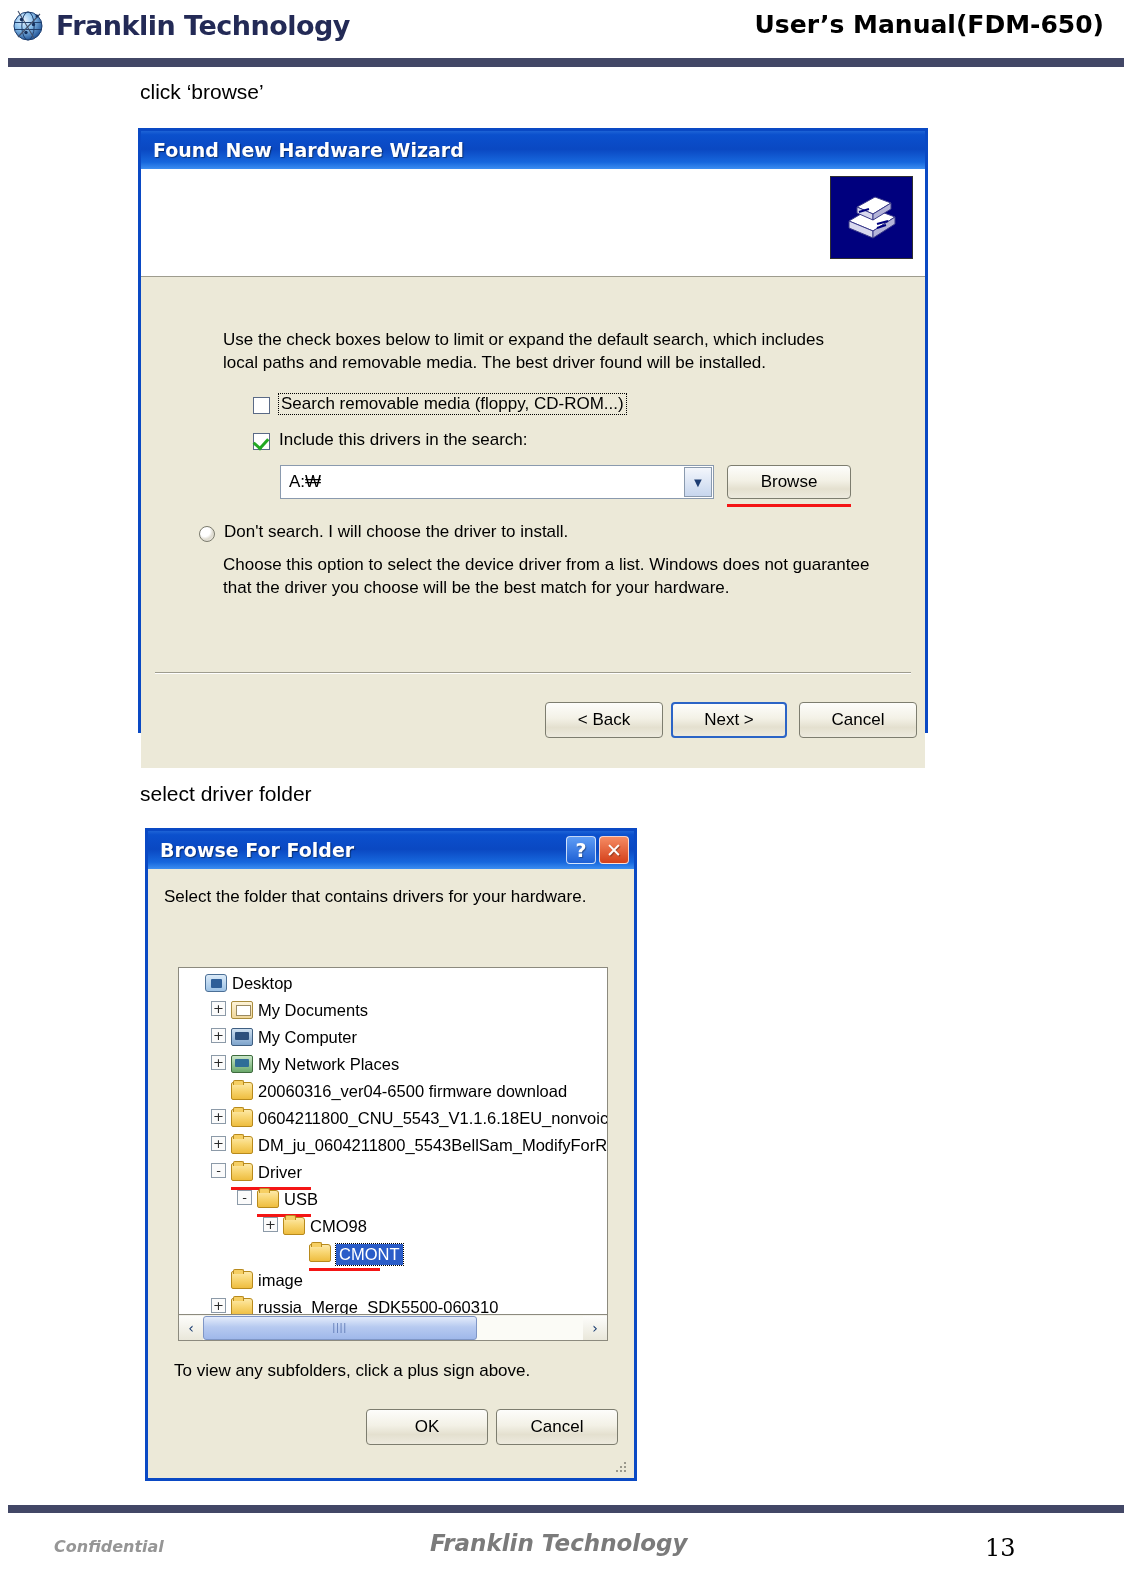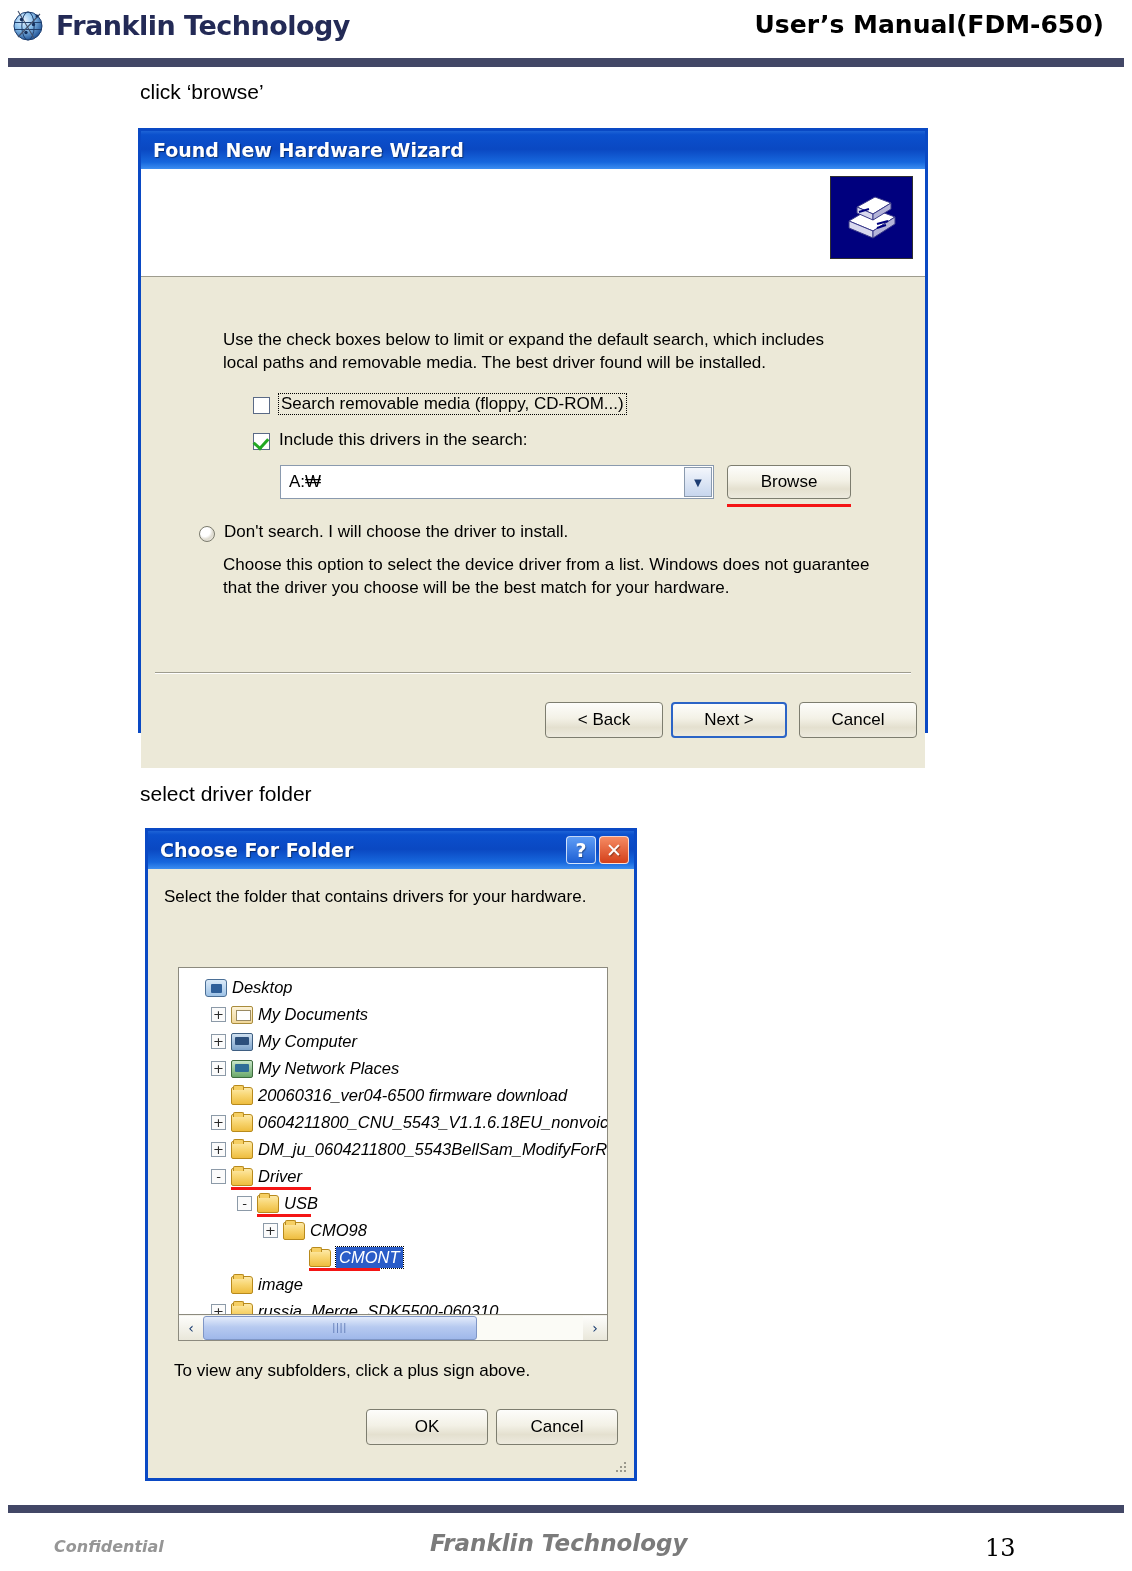--- a/index.html
+++ b/index.html
@@ -135,21 +135,21 @@
   .bf-help { background:linear-gradient(180deg,#5f9df5,#1d5fd4); }
   .bf-close { background:linear-gradient(180deg,#f58b63,#d4401a); }
   .bf-body { position:relative; height:calc(100% - 38px); background:#ece9d8; padding:0; }
   .bf-prompt { position:absolute; left:16px; top:18px; font-size:17px; color:#000; }
 
   .tree {
     position:absolute; left:30px; top:98px; width:430px; height:348px;
     background:#fff; border:1px solid #8c8a7e; overflow:hidden;
   }
   .tree-rows { position:relative; padding:6px 0 0 0; }
-  .trow { display:flex; align-items:center; height:27px; white-space:nowrap; position:relative;font-style:italic; }
+  .trow { display:flex; align-items:flex-start; height:27px; white-space:nowrap; position:relative; }
   .expander {
     width:15px; height:15px; border:1px solid #8c9aa8; background:#fbfbfb;
     display:flex; align-items:center; justify-content:center;
     font-size:13px; line-height:1; color:#2a2a2a; flex:none;
     font-family:"DejaVu Sans", sans-serif;
   }
   .expander.blank { border:none; background:transparent; }
   .ico { width:22px; height:18px; flex:none; margin:0 5px 0 5px; position:relative; }
   .ico-folder {
     background:linear-gradient(180deg,#fde9a8 0%,#f8d673 45%,#eebd3f 100%);
@@ -340,21 +340,21 @@
       <div class="xp-btn" style="position:absolute; left:658px; top:425px; width:118px; height:36px;">
         <span>Cancel</span>
       </div>
     </div>
   </div>
 
   <div class="caption" id="cap2">select driver folder</div>
 
   <div class="xp-dialog xp-frame" id="dlg-browse">
     <div class="xp-titlebar">
-      <span class="xp-title">Choose For Folder</span>
+      <span class="xp-title">Browse For Folder</span>
       <span class="bf-help">?</span>
       <span class="bf-close">✕</span>
     </div>
 
     <div class="bf-body">
       <div class="bf-prompt">Select the folder that contains drivers for your hardware.</div>
 
       <div class="tree">
         <div class="tree-rows" id="tree-rows">
             <div class="trow" style="padding-left: 6px;">

